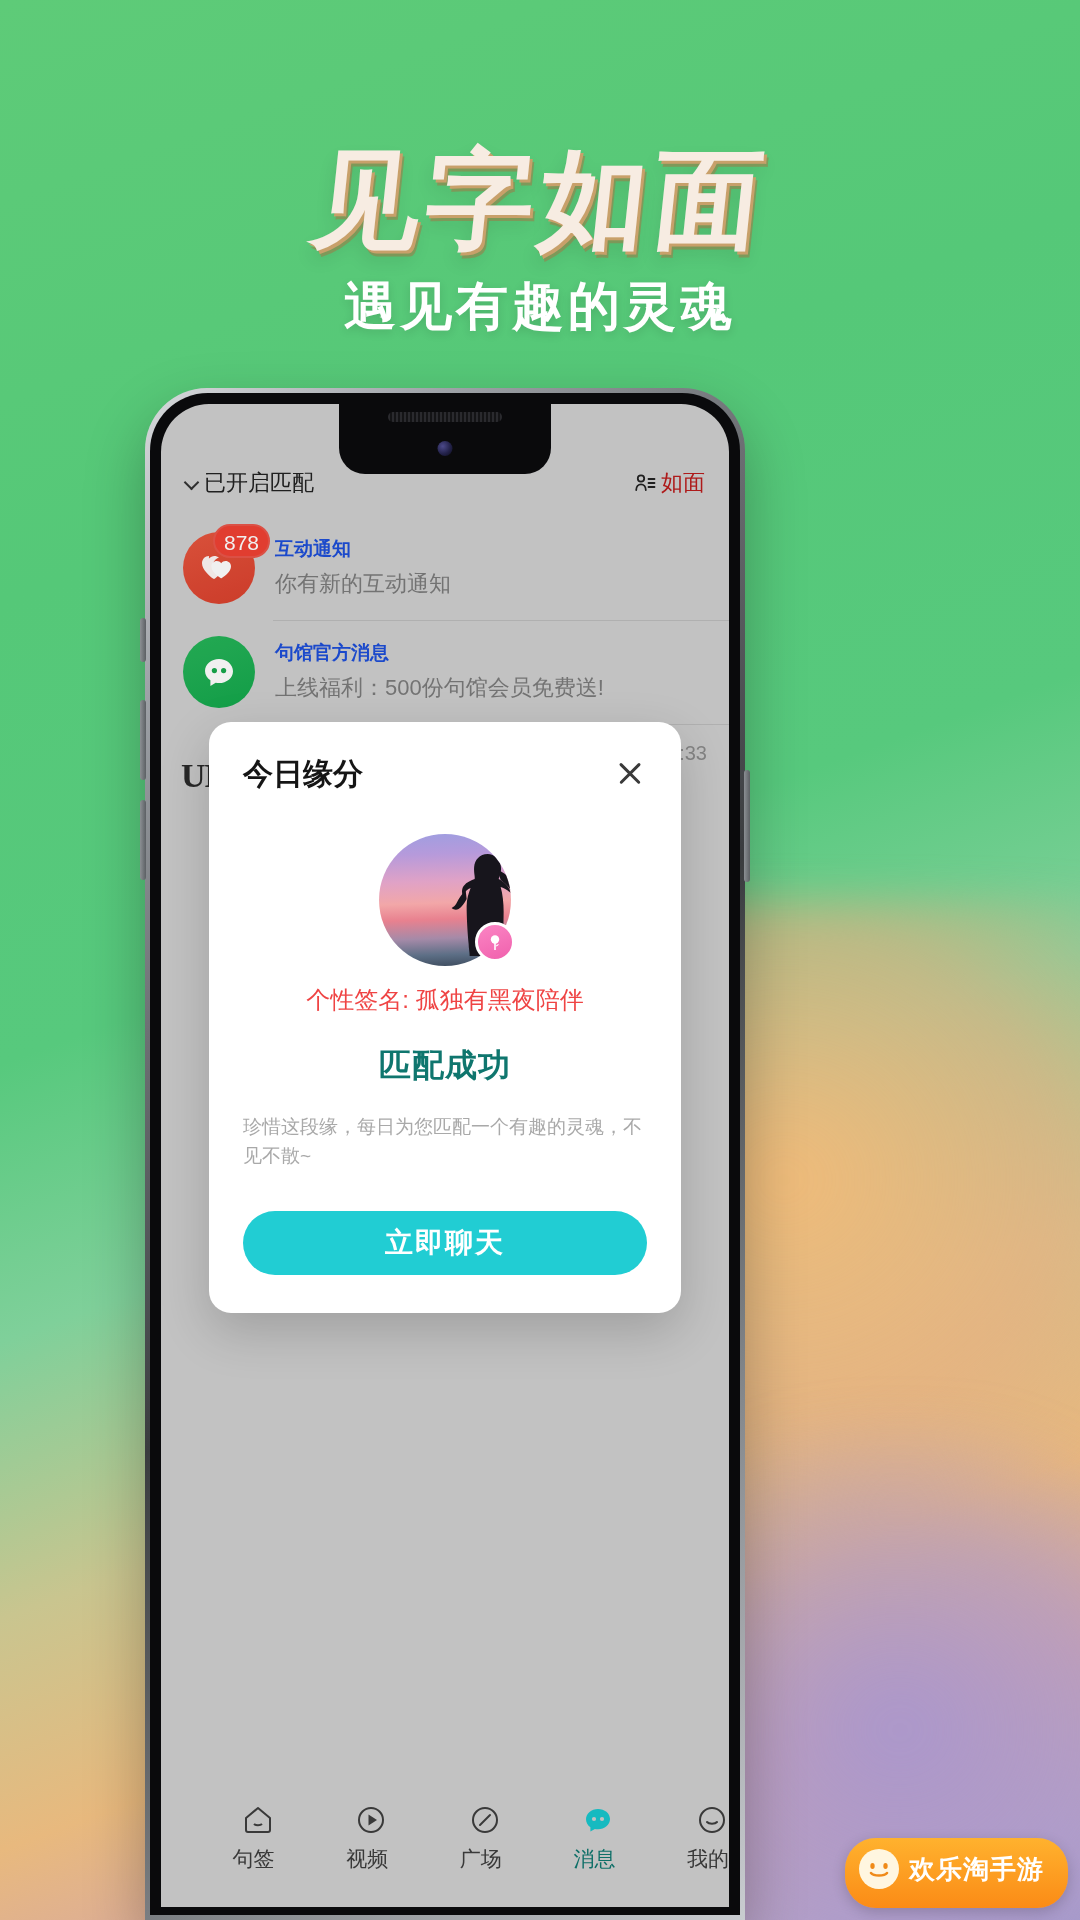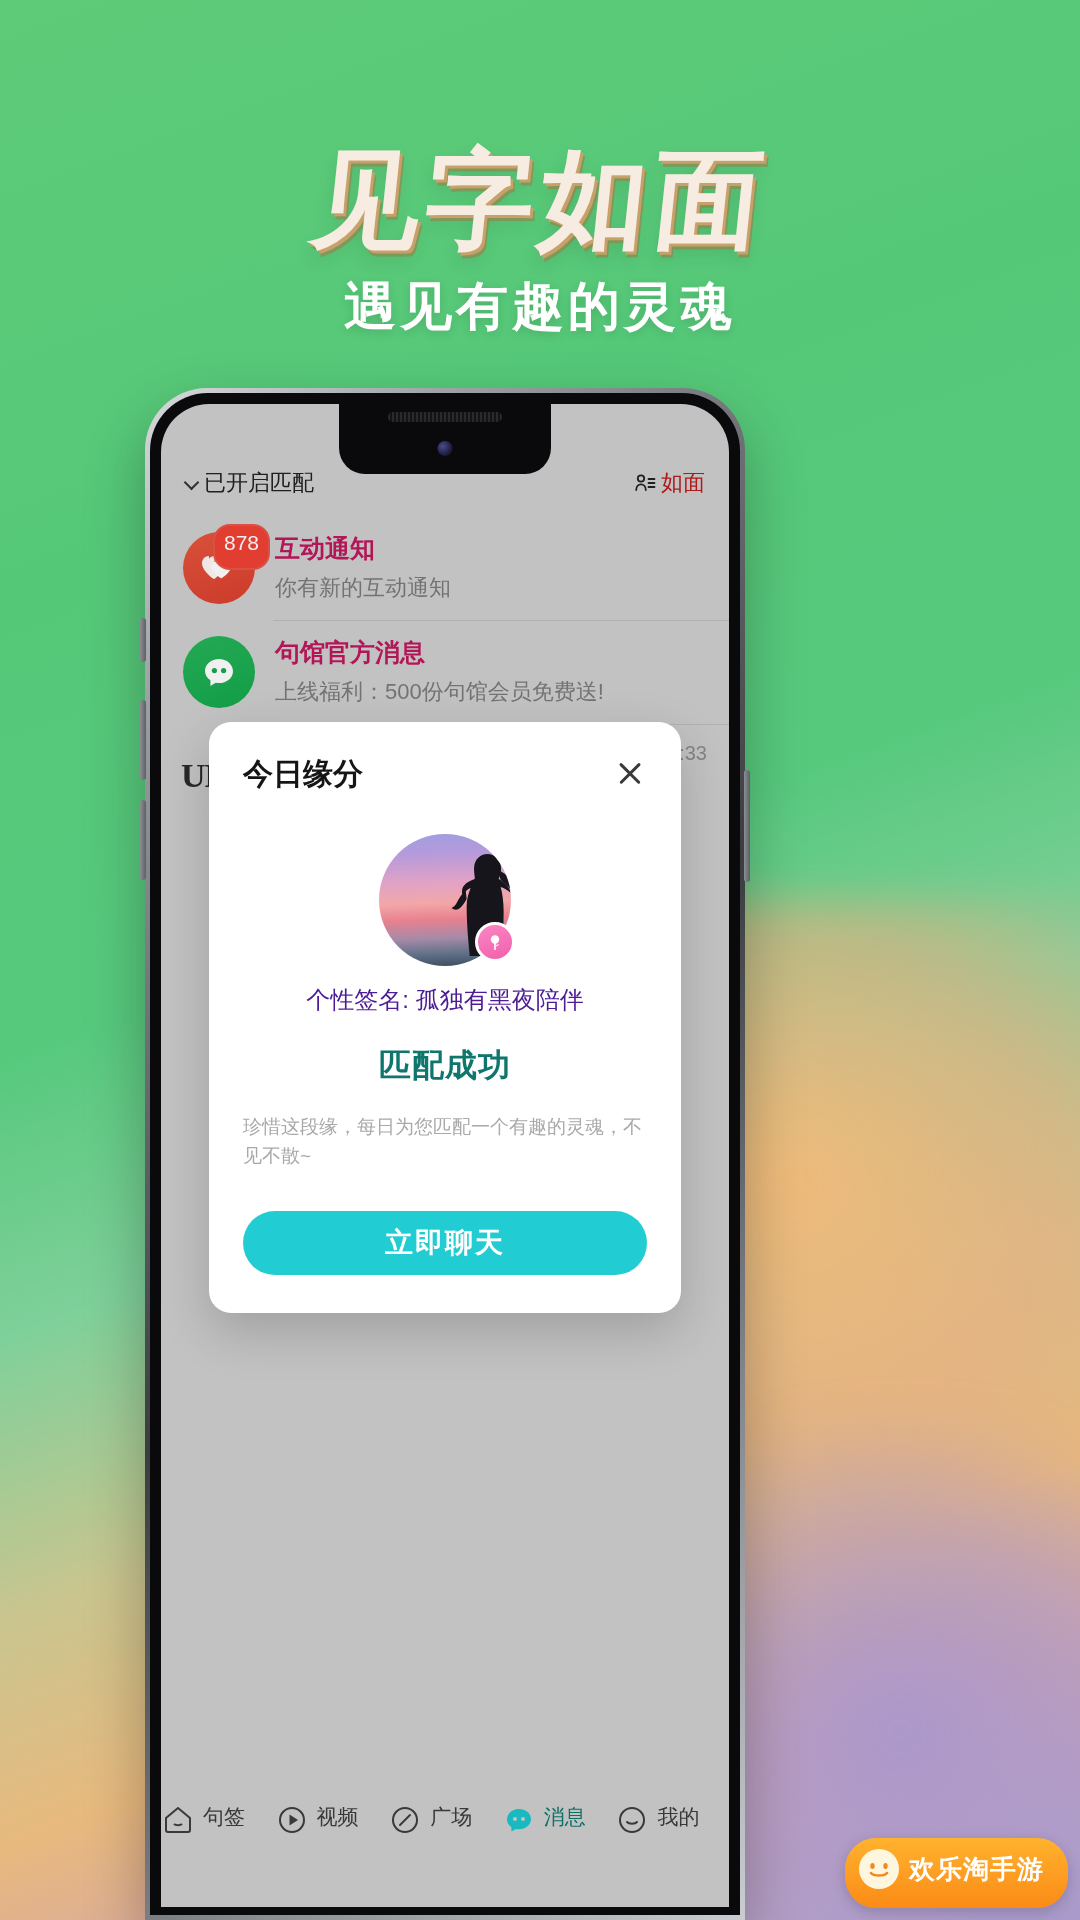--- a/index.html
+++ b/index.html
@@ -141,27 +141,27 @@
     content:""; position:absolute; left: 112px; right: 0; top: 0; height: 1px;
     background: rgba(0,0,0,.09);
   }
   .avatar-wrap { position: relative; flex: 0 0 auto; }
   .av { width: 72px; height: 72px; border-radius: 50%; display:flex; align-items:center; justify-content:center;}
   .av-red { background: linear-gradient(160deg,#e7563f,#d8402c); }
   .av-green { background: linear-gradient(160deg,#27b459,#14a84c); }
   .av-logo { background: #cfcfcf; display:flex; align-items:center; justify-content:center; }
   .badge {
     position: absolute; left: 30px; top: -8px;
-    min-width: 52px; height: 46px; padding: 0 9px;
+    min-width: 52px; height: 34px; padding: 0 9px;
     border-radius: 17px; background: #f04134; color: #fff;
     font-size: 21px; line-height: 34px; text-align: center; font-weight: 500;
     border: 2px solid #e9564a;
   }
   .msg-body { flex: 1 1 auto; min-width: 0; }
-  .msg-title { font-size: 25px; color: #be185d; font-weight: 600; line-height: 1.35; }
+  .msg-title { font-size: 19px; color: #1d4ed8; font-weight: 600; line-height: 1.35; }
   .msg-sub { font-size: 22px; color: #7b7b7b; line-height: 1.5; margin-top: 5px; white-space: nowrap; overflow: hidden;}
   .msg-time { font-size: 20px; color: #8d8d8d; flex: 0 0 auto; align-self: flex-start; margin-top: 2px;}
   .upplus { font-family: "Liberation Serif", serif; font-weight: 700; font-size: 34px; color: #2b2b2b; letter-spacing: -1px;}
   .upplus small { font-size: 22px; }
 
   
   .scrim { position: absolute; inset: 0; background: rgba(0,0,0,.06); z-index: 20; }
   .modal {
     position: absolute; left: 50%; transform: translateX(-50%);
     top: 318px; width: 472px;
@@ -191,38 +191,38 @@
     width: 78px; height: 118px;
   }
   .avatar-ring-icon {
     position:absolute; right: -4px; bottom: 4px; width: 40px; height: 40px; border-radius: 50%;
     background: linear-gradient(160deg,#fb85c4,#f061ad);
     display:flex; align-items:center; justify-content:center;
     border: 3px solid #fff;
   }
 
   .profile-name { text-align:center; font-size: 27px; font-weight: 700; color: #121212; margin-top: 22px; }
-  .profile-sign { text-align:center; font-size: 24px; color: #4c1d95; margin-top: 18px; }
+  .profile-sign { text-align:center; font-size: 24px; color: #ef4444; margin-top: 18px; }
   .match-ok { text-align:center; font-size: 32px; font-weight: 700; color: #0f766e; margin-top: 28px; letter-spacing: 1px;}
   .blurb { font-size: 19px; color: #a9a9a9; line-height: 1.55; margin-top: 24px; }
   .cta {
     margin-top: 40px; height: 64px; border-radius: 32px;
     background: #21cdd3; color: #fff; font-size: 28px; font-weight: 600;
     display:flex; align-items:center; justify-content:center; letter-spacing: 2px;
   }
 
   
   .tabbar {
     position: absolute; left: 0; bottom: 0; width: 100%; height: 116px;
     background: #cfcfcf;
     display: flex; align-items: flex-start; justify-content: space-around;
     padding-top: 12px;
     z-index: 15;
   }
-  .tab { width: 20%; display:flex; flex-direction: row; align-items:flex-start; gap: 8px; }
+  .tab { width: 20%; display:flex; flex-direction: column; align-items:flex-end; gap: 8px; }
   .tab-label { font-size: 21px; color: #3d3d3d; }
   .tab.active .tab-label { color: #0f766e; }
   .tab svg { display:block; }
 
   
   .watermark {
     position: absolute; right: 12px; bottom: 12px;
     height: 70px; padding: 0 24px 8px 14px;
     border-radius: 31px;
     background: linear-gradient(180deg,#ffb22e,#fb8b16);

